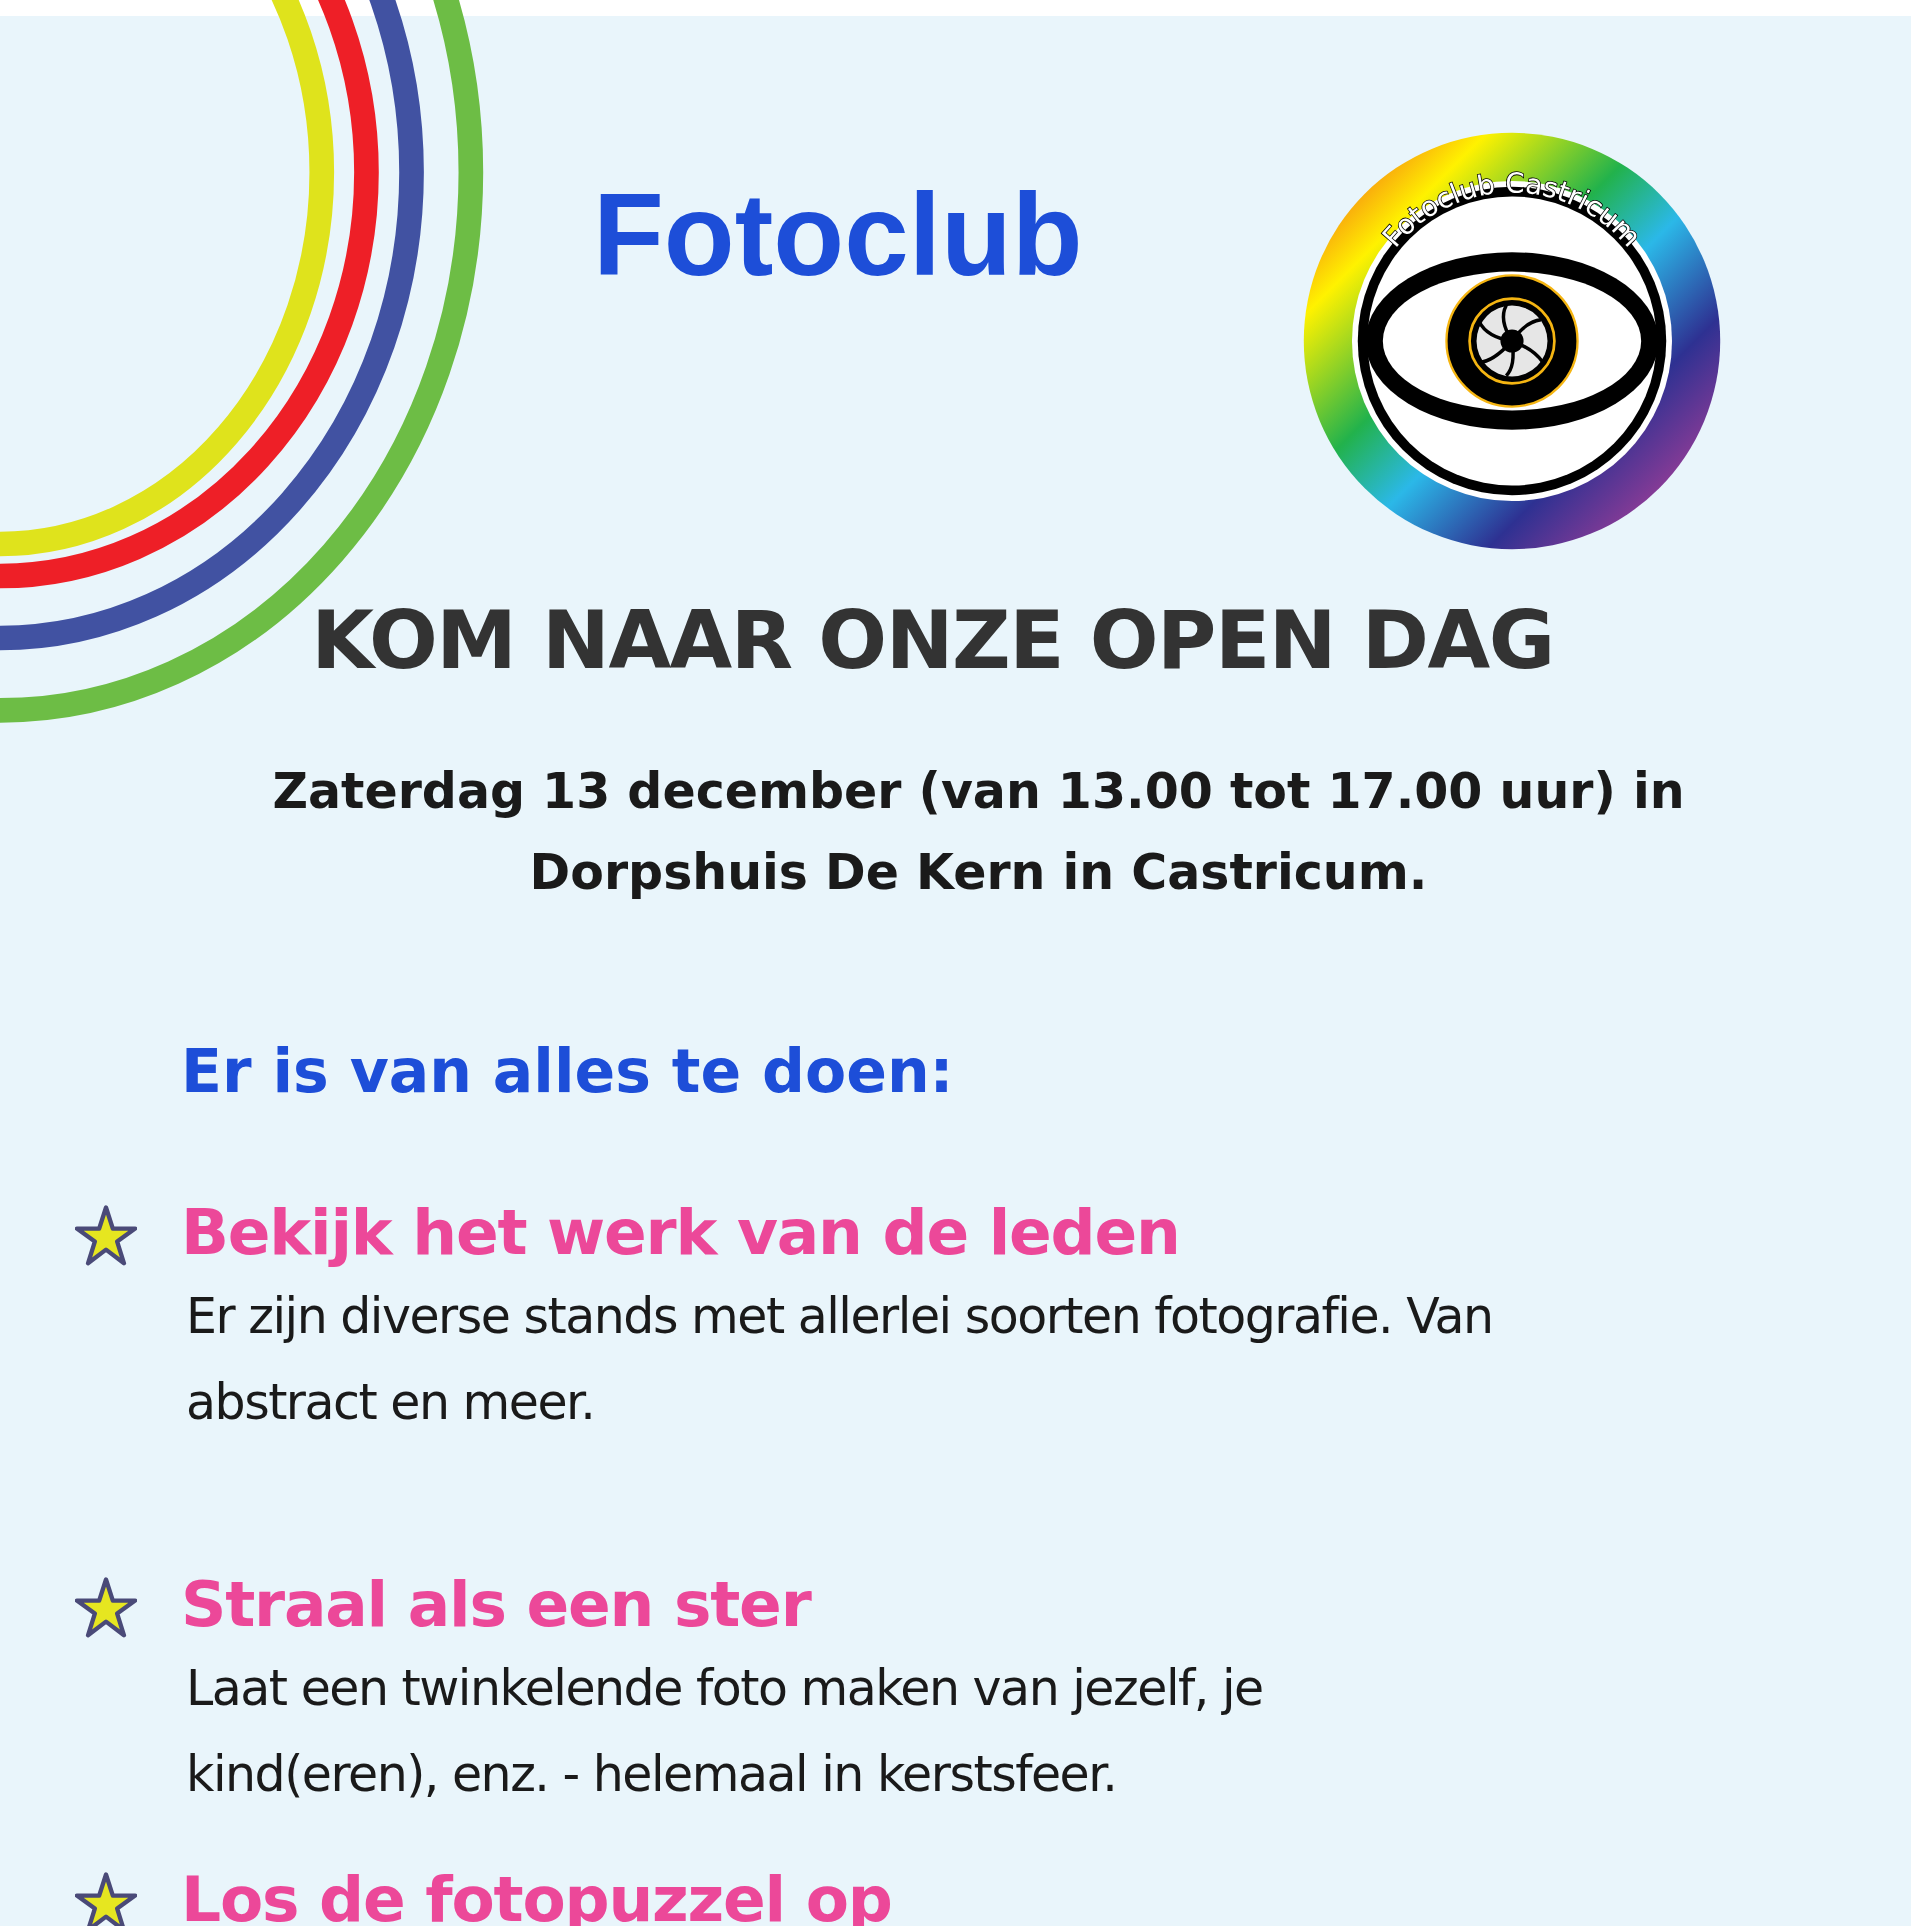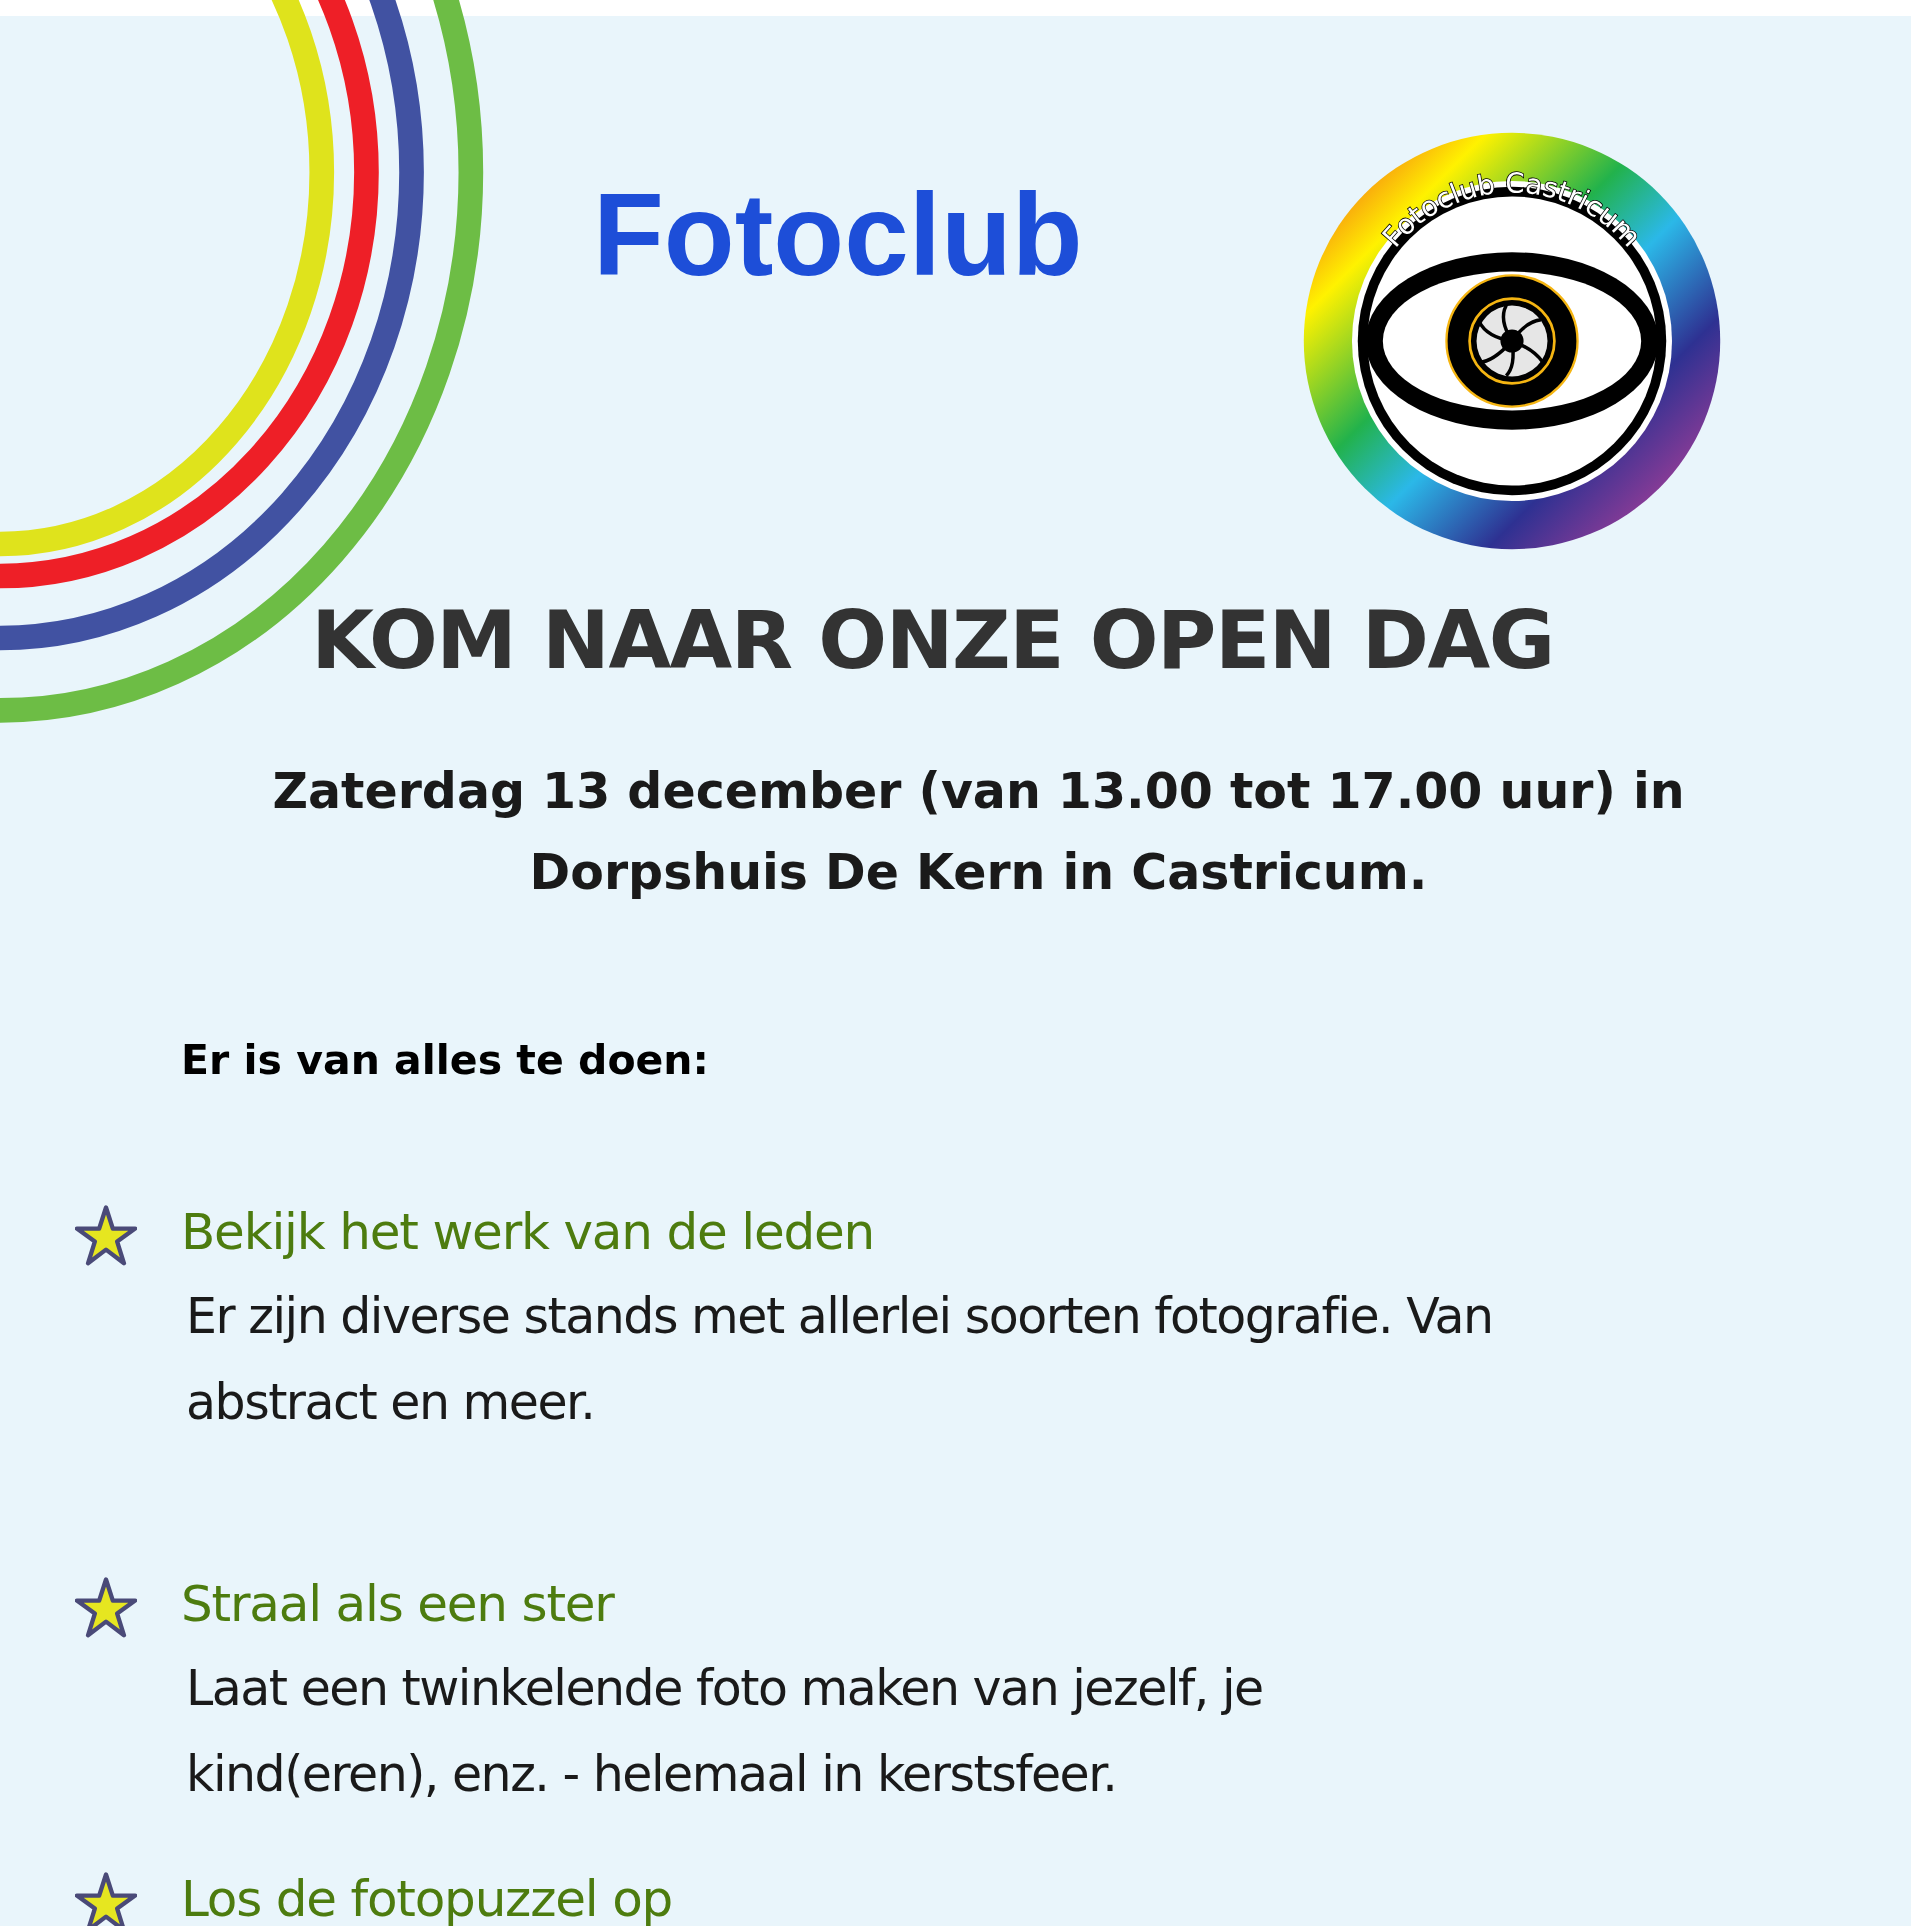--- a/index.html
+++ b/index.html
@@ -27,27 +27,27 @@
   }
   .subline {
     position:absolute; left:0; width:1911px; top:751px; text-align:center;
     font-family:"DejaVu Sans", sans-serif; font-weight:bold;
     font-size:49px; line-height:81px; color:#1a1a1a; margin:0;
     transform:translateX(23px);
   }
   .intro {
     position:absolute; left:181px; top:1036px;
     font-family:"DejaVu Sans", sans-serif; font-weight:bold;
-    font-size:41px; color:#000000; margin:0;
+    font-size:60px; color:#1d4ed8; margin:0;
   }
   .item { position:absolute; left:181px; width:1502px; }
   .item .star { position:absolute; left:-106px; top:10.8px; width:62px; height:62px; }
   .item h3 {
-    margin:0; font-family:"DejaVu Sans", sans-serif; font-weight:normal;
-    font-size:50px; line-height:77px; color:#4d7c0f; letter-spacing:-1.2px;
+    margin:0; font-family:"DejaVu Sans", sans-serif; font-weight:bold;
+    font-size:63px; line-height:77px; color:#ec4899; letter-spacing:-1.2px;
   }
   .item p {
     margin:5px; font-family:"DejaVu Sans", sans-serif; font-weight:normal;
     font-size:49px; line-height:81px; color:#1a1a1a; letter-spacing:-1.5px;
   }
 </style>
 </head>
 <body>
 
 <div class="page-bg"></div>

